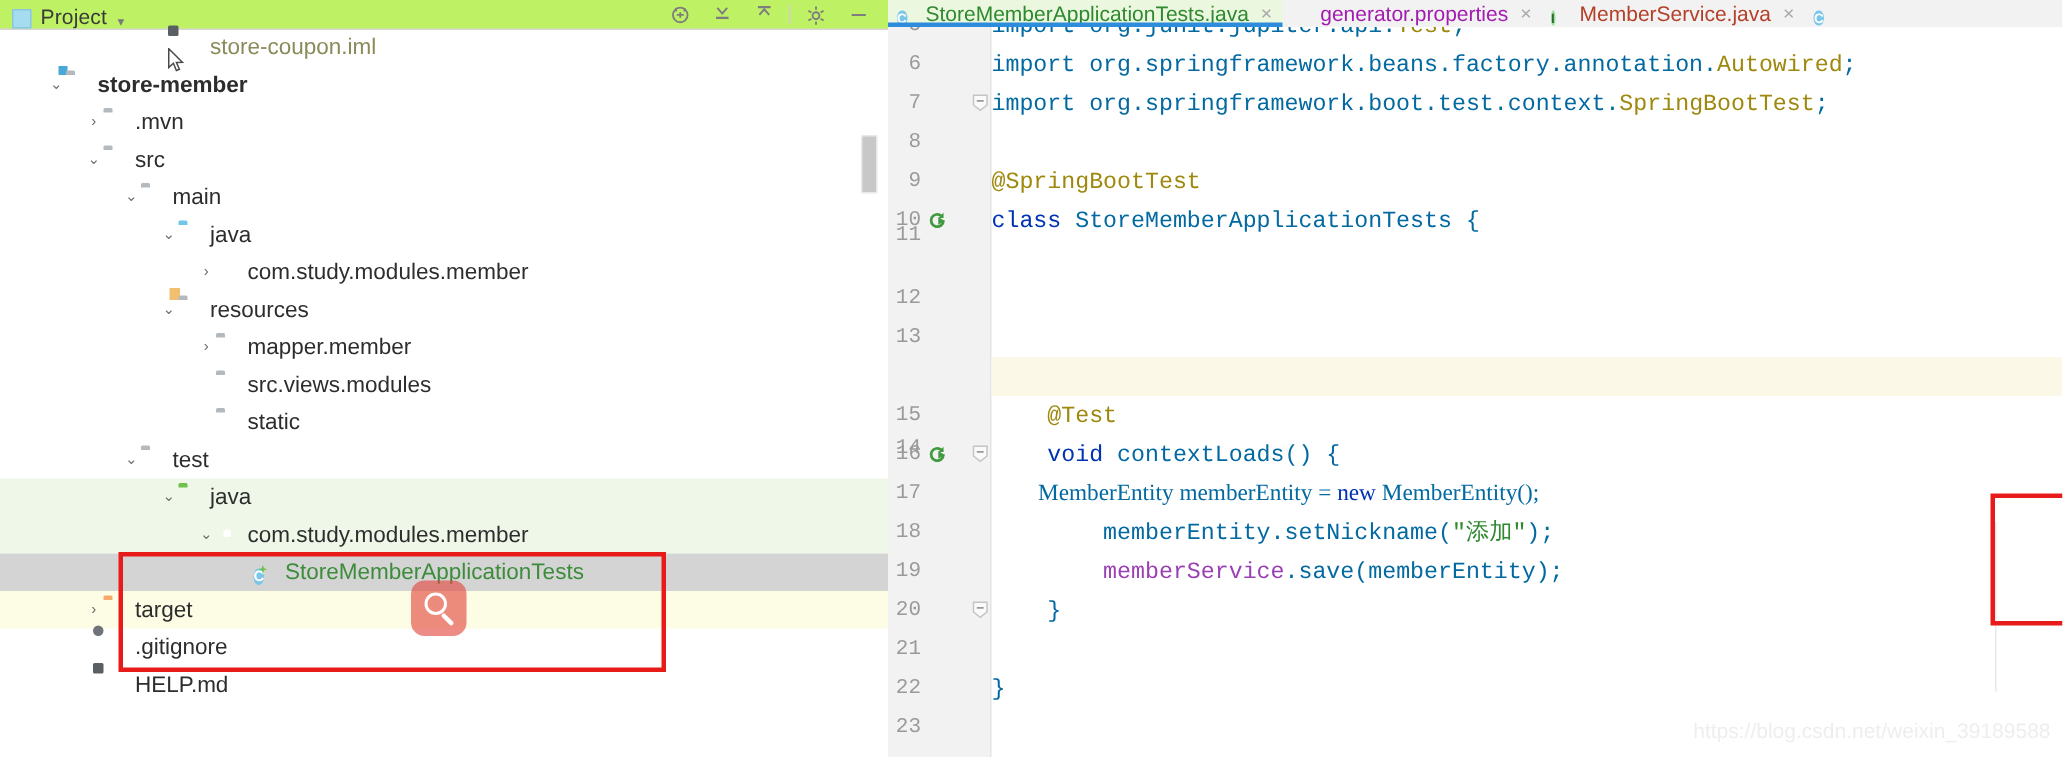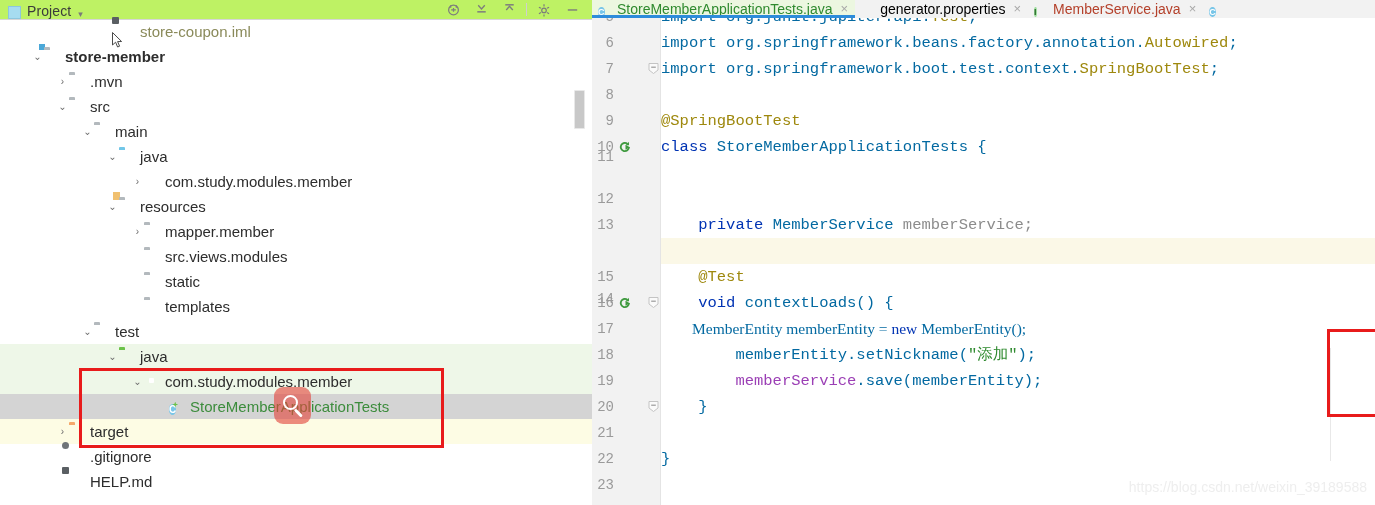--- a/index.html
+++ b/index.html
@@ -140,21 +140,21 @@
   }
   .tab.active{background:#ecf7e0;}
   .tab.active:after{
     content:"";position:absolute;left:0;right:0;bottom:0;height:3px;background:#2d8cdb;
   }
   .tab .ticon{width:14px;height:14px;margin-right:5px;flex:0 0 14px;position:relative;}
   .tab .tlabel{line-height:18px;}
   .tab .tclose{margin-left:8px;color:#a8a8a8;font-size:13px;line-height:18px;}
   .tab.t-green .tlabel{color:#2f8a2f;}
   .tab.t-red .tlabel{color:#b4402a;}
-  .tab.t-prop .tlabel{color:#000000;}
+  .tab.t-prop .tlabel{color:#a21caf;}
 
   .ico-class{width:14px;height:14px;border-radius:50%;background:#79c6e8;color:#fff;
       font-size:9px;font-weight:bold;text-align:center;line-height:14px;}
   .ico-iface{width:14px;height:14px;border-radius:50%;background:#9ede9e;color:#2b6b2b;
       font-size:9px;font-weight:bold;text-align:center;line-height:14px;}
   .ico-prop{width:14px;height:14px;background:#c9cdd0;border-radius:1px;position:relative;overflow:hidden;}
 
   #code-area{position:absolute;left:0;top:18px;width:783px;height:487px;overflow:hidden;}
   #gutter{
     position:absolute;left:0;top:0;width:68px;height:487px;background:#f2f2f2;
@@ -285,25 +285,20 @@
         <div class="row i5">
           <span class="arrow"></span>
           <span class="ficon"><span class="fold"></span></span>
           <span class="label">src.views.modules</span>
         </div>
         <div class="row i5">
           <span class="arrow"></span>
           <span class="ficon"><span class="fold"></span></span>
           <span class="label">static</span>
         </div>
-        <div class="row i5">
-          <span class="arrow"></span>
-          <span class="ficon"><span class="fold"></span></span>
-          <span class="label">templates</span>
-        </div>
         <div class="row i3">
           <span class="arrow">⌄</span>
           <span class="ficon"><span class="fold"></span></span>
           <span class="label">test</span>
         </div>
         <div class="row i4 greenbg">
           <span class="arrow">⌄</span>
           <span class="ficon"><span class="fold green"></span></span>
           <span class="label">java</span>
         </div>
@@ -421,21 +416,20 @@
             </svg></div>
         </div>
       <div class="vline" style="height:113px;top:330px;"></div>
     <div class="code-line" style="top: -14px;"><span class="ident">import org.junit.jupiter.api.</span><span class="ann">Test</span><span class="ident">;</span></div>
         <div class="code-line" style="top: 12px;"><span class="ident">import org.springframework.beans.factory.annotation.</span><span class="ann">Autowired</span><span class="ident">;</span></div>
         <div class="code-line" style="top: 38px;"><span class="ident">import org.springframework.boot.test.context.</span><span class="ann">SpringBootTest</span><span class="ident">;</span></div>
         <div class="code-line" style="top: 64px;"></div>
         <div class="code-line" style="top: 90px;"><span class="ann">@SpringBootTest</span></div>
         <div class="code-line" style="top: 116px;"><span class="kw">class </span><span class="ident">StoreMemberApplicationTests {</span></div>
         <div class="code-line" style="top: 142px;"></div>
-        <div class="code-line" style="top: 194px;"><span class="kw">    private </span><span class="ident">MemberService </span><span class="fld">memberService;</span></div>
         <div class="caret-line" style="top: 220px;"></div>
         <div class="code-line" style="top: 220px;"></div>
         <div class="code-line" style="top: 246px;"><span class="ann">    @Test</span></div>
         <div class="code-line" style="top: 272px;"><span class="kw">    void </span><span class="ident">contextLoads</span><span class="ident">() {</span></div>
         <div class="code-line" style="top: 298px; font-family: Liberation Serif, serif;"><span class="ident">        MemberEntity memberEntity = </span><span class="kw">new </span><span class="ident">MemberEntity();</span></div>
         <div class="code-line" style="top: 324px;"><span class="ident">        memberEntity.setNickname(</span><span class="str">"添加"</span><span class="ident">);</span></div>
         <div class="code-line" style="top: 350px;"><span class="purple">        memberService</span><span class="ident">.save(memberEntity);</span></div>
         <div class="code-line" style="top: 376px;"><span class="ident">    }</span></div>
         <div class="code-line" style="top: 402px;"></div>
         <div class="code-line" style="top: 428px;"><span class="ident">}</span></div>

